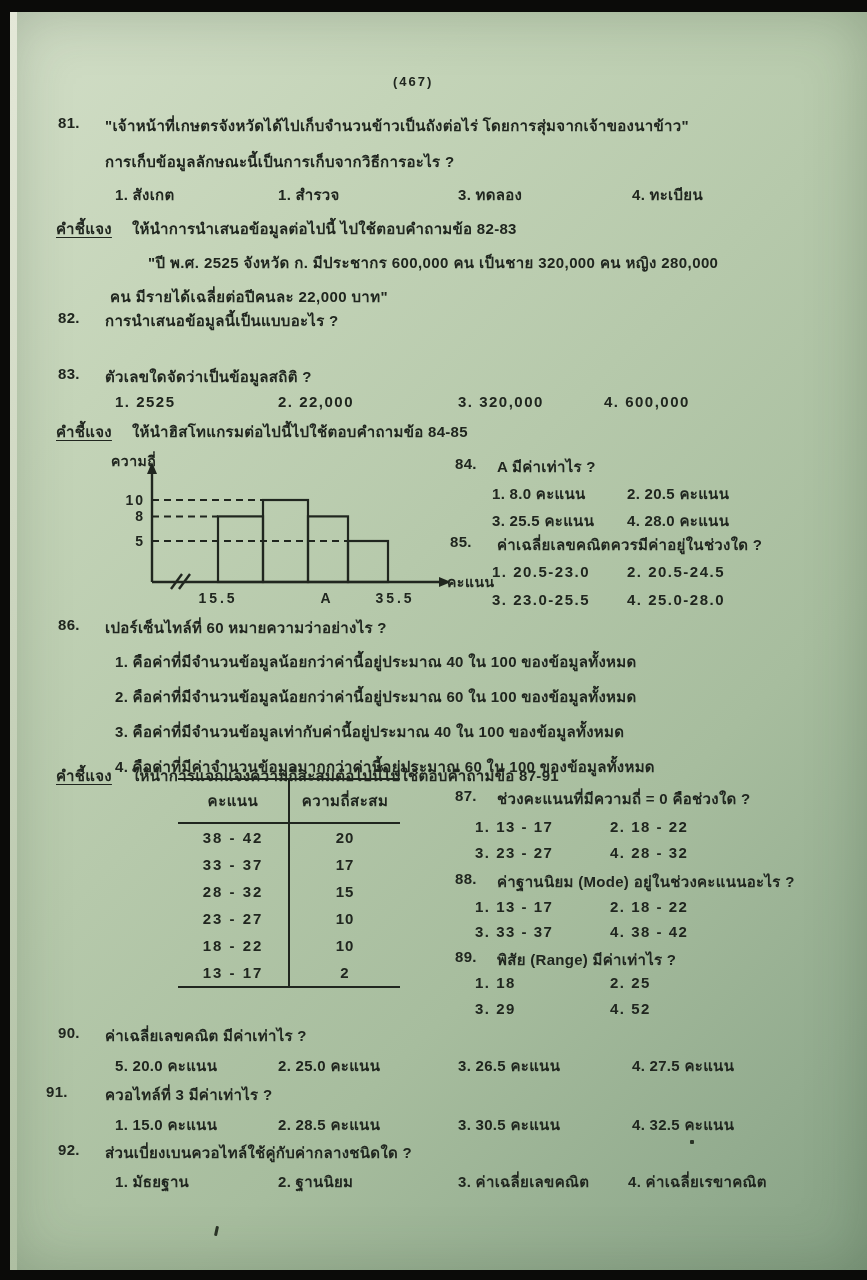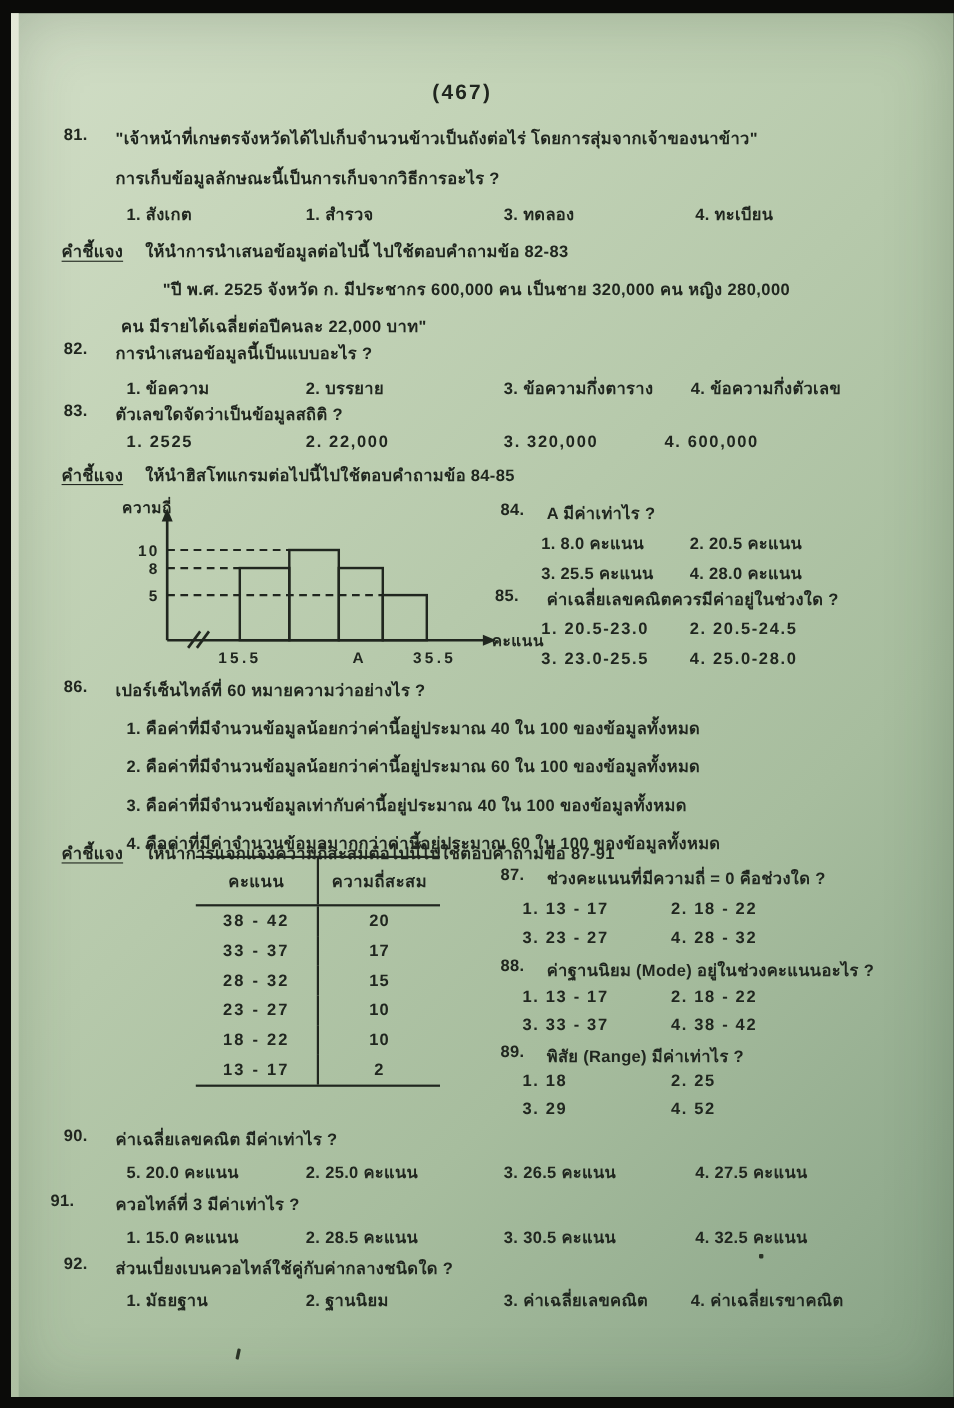--- a/index.html
+++ b/index.html
@@ -12,21 +12,21 @@
     position:absolute;left:10px;top:12px;width:857px;height:1258px;
     background:linear-gradient(135deg,#d2dec7 0%,#c4d4b8 22%,#b6c9ab 45%,#a7bd9e 68%,#93ac8f 88%,#86a184 100%);
     box-shadow:inset 0 0 60px rgba(40,60,40,.25);
   }
   .edge-light{
     position:absolute;left:0;top:0;width:7px;height:100%;
     background:linear-gradient(180deg,#e4e8d8,#cfd8c2 40%,#aebfa2);
   }
   .row{position:absolute;left:0;width:100%;height:22px;}
   .at{position:absolute;white-space:nowrap;color:#20261f;font-size:15px;font-weight:700;letter-spacing:.3px;}
-  .pageno{font-size:19px;letter-spacing:2px;}
+  .pageno{font-size:13px;letter-spacing:2px;}
   .inst-label{text-decoration:underline;text-underline-offset:3px;}
   .quote{letter-spacing:.4px;}
   
   .ftable{
     position:absolute;left:168px;top:766px;width:222px;
     border-top:2px solid #20261f;border-bottom:2px solid #20261f;
     color:#20261f;font-size:15px;font-weight:700;
   }
   .ftable .hdr{display:flex;height:42px;align-items:center;border-bottom:2px solid #20261f;}
   .ftable .r{display:flex;height:27px;align-items:center;}
@@ -69,26 +69,20 @@
   <div class="row" style="top:239px">
     <span class="at quote" style="left:138px">"ปี พ.ศ. 2525 จังหวัด ก. มีประชากร 600,000 คน เป็นชาย 320,000 คน หญิง 280,000</span>
   </div>
   <div class="row" style="top:273px">
     <span class="at quote" style="left:100px">คน มีรายได้เฉลี่ยต่อปีคนละ 22,000 บาท"</span>
   </div>
 
   <div class="row" style="top:297px">
     <span class="at" style="left:48px">82.</span>
     <span class="at" style="left:95px">การนำเสนอข้อมูลนี้เป็นแบบอะไร ?</span>
-  </div>
-  <div class="row" style="top:329px">
-    <span class="at" style="left:105px">1. ข้อความ</span>
-    <span class="at" style="left:268px">2. บรรยาย</span>
-    <span class="at" style="left:448px">3. ข้อความกึ่งตาราง</span>
-    <span class="at" style="left:618px">4. ข้อความกึ่งตัวเลข</span>
   </div>
 
   <div class="row" style="top:353px">
     <span class="at" style="left:48px">83.</span>
     <span class="at" style="left:95px">ตัวเลขใดจัดว่าเป็นข้อมูลสถิติ ?</span>
   </div>
   <div class="row" style="top:381px">
     <span class="at num" style="left:105px">1. 2525</span>
     <span class="at num" style="left:268px">2. 22,000</span>
     <span class="at num" style="left:448px">3. 320,000</span>

